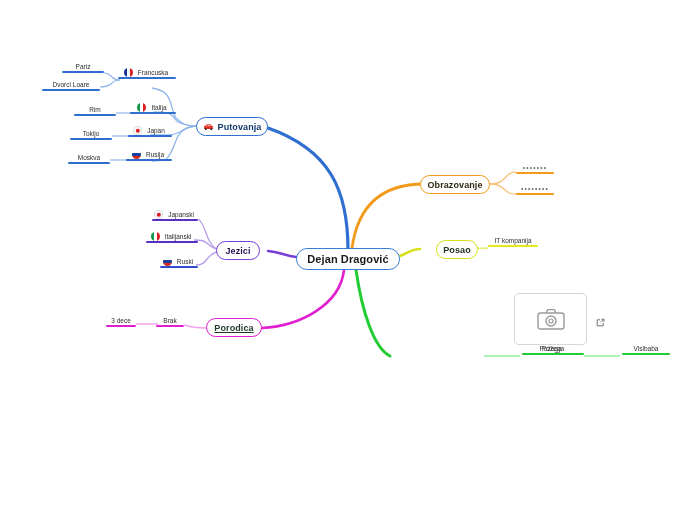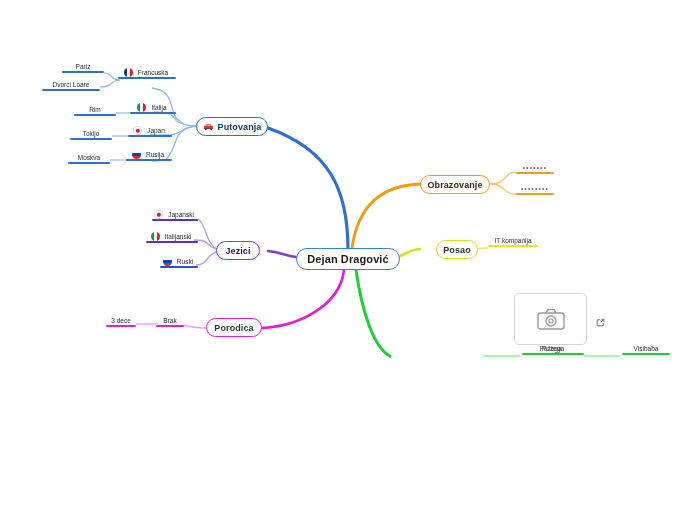--- a/index.html
+++ b/index.html
@@ -69,21 +69,21 @@
     font-size: 9px;
     font-weight: bold;
     color: #23402c;
     letter-spacing: .1px;
   }
   .pill.blue   { border-color:#2f6fd0; }
   .pill.blue .label { color:#123a6b; }
   .pill.purple { border-color:#7a3fd6; }
   .pill.purple .label { color:#2b1358; }
   .pill.magenta{ border-color:#e11fd0; }
-  .pill.magenta .label { color:#1f3a28; }
+  .pill.magenta .label { color:#1f3a28;text-decoration:underline; }
   .pill.orange { border-color:#f29b1b; }
   .pill.orange .label { color:#2e2a12; }
   .pill.yellow { border-color:#d6e016; }
   .pill.yellow .label { color:#20331f; }
   .pill.green  { border-color:#22cc33; }
   .pill.green .label { color:#1b331f; }
 
   
   .leaf {
     position: absolute;

